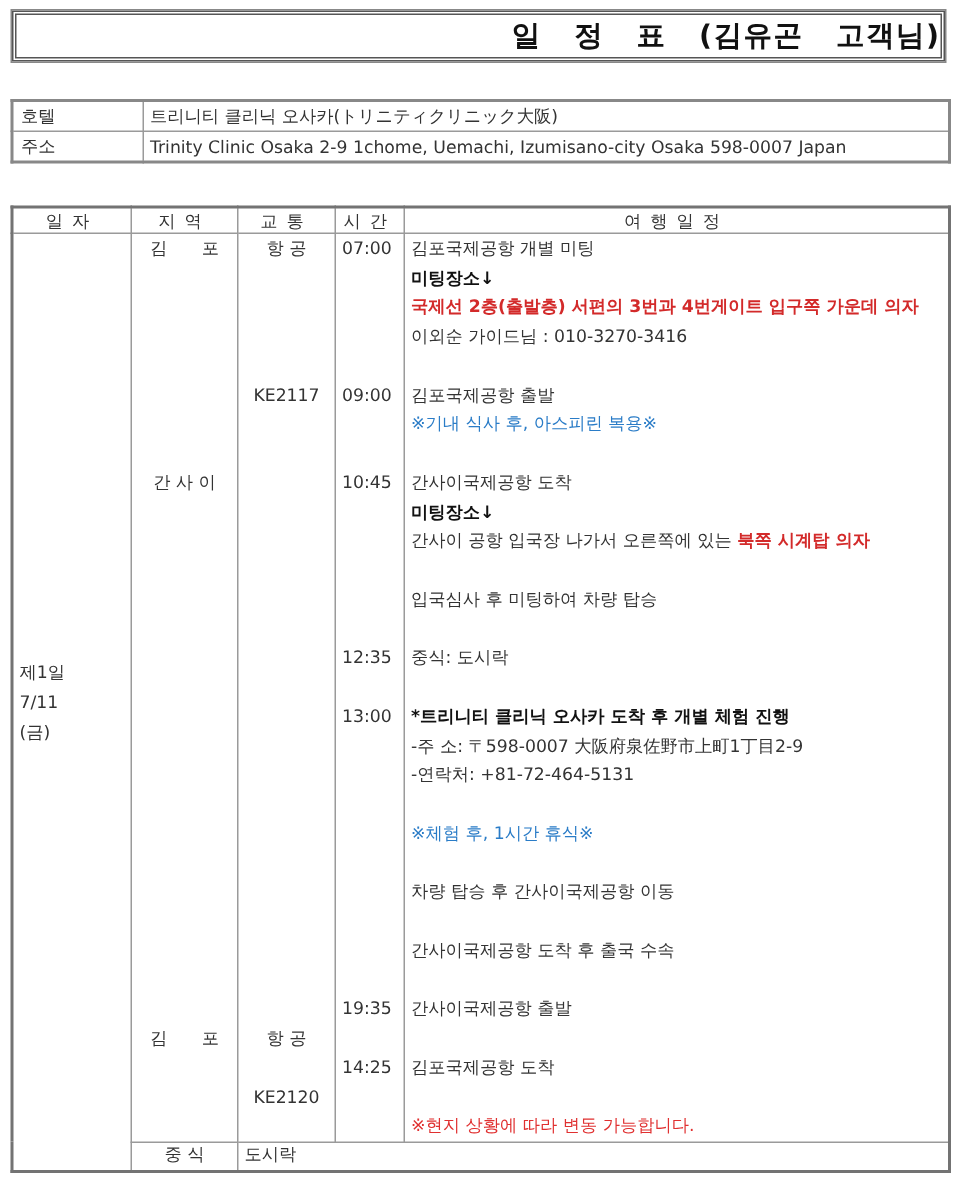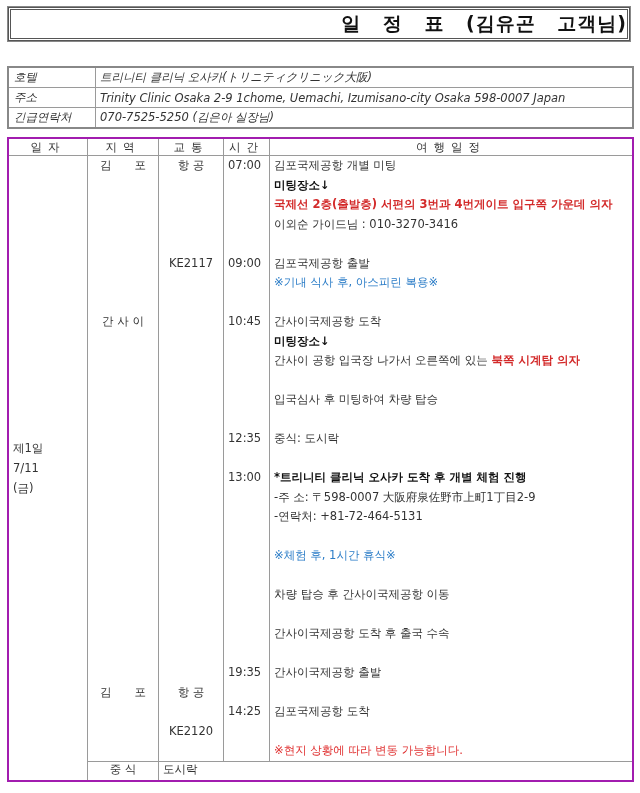--- a/index.html
+++ b/index.html
@@ -5,25 +5,25 @@
   html, body { margin:0; padding:0; background:#ffffff; }
   body { width:640px; height:793px; position:relative; overflow:hidden;
          font-family:"DejaVu Sans", "Liberation Sans", sans-serif; color:#333; }
   .title-box { position:absolute; left:8px; top:7px; width:622px; height:34px;
                border:3px double #555; outline:1px solid #888; box-sizing:border-box;
                display:flex; align-items:center; justify-content:flex-end; }
   .title-box span { font-size:19px; font-weight:bold; color:#111; letter-spacing:1px; word-spacing:14px; }
 
   table { border-collapse:collapse; position:absolute; left:7px; table-layout:fixed; }
   td, th { border:1px solid #9a9a9a; font-size:11.5px; padding:0 4px; color:#333; font-weight:normal; }
-  .info { top:66px; width:627px; border:2px solid #888;font-style:italic; }
+  .info { top:66px; width:627px; border:2px solid #888; }
   .info td { height:19px; }
   .info .label { width:76px; text-align:justify; text-align-last:justify; padding:0 5px; }
 
-  .sched { top:137px; width:627px; border:2px solid #a21caf; }
+  .sched { top:137px; width:627px; border:2px solid #737373; }
   .sched th { height:16px; text-align:center; letter-spacing:6px; font-size:11.5px; }
   .sched td { vertical-align:top; }
   .c1 { width:70px; } .c2 { width:62px; } .c3 { width:56px; } .c4 { width:37px; }
   .center { text-align:center; }
   .daycell { vertical-align:middle !important; text-align:left; line-height:20px; }
   .line { height:19.5px; line-height:19.5px; white-space:nowrap; }
   .gap { height:19.5px; }
   .bold { font-weight:bold; color:#111; }
   .red { color:#d32a2a; font-weight:bold; }
   .red-n { color:#e03030; }
@@ -40,24 +40,20 @@
 <table class="info">
   <tbody>
       <tr>
     <td class="label">호텔</td>
     <td>트리니티 클리닉 오사카(トリニティクリニック大阪)</td>
   </tr>
   <tr>
     <td class="label">주소</td>
     <td>Trinity Clinic Osaka 2-9 1chome, Uemachi, Izumisano-city Osaka 598-0007 Japan</td>
   </tr>
-  <tr>
-    <td class="label">긴급연락처</td>
-    <td>070-7525-5250 (김은아 실장님)</td>
-  </tr>
 </tbody>
   </table>
 
 <table class="sched">
   <tbody>
       <tr>
     <th class="c1">일자</th>
     <th class="c2">지역</th>
     <th class="c3">교통</th>
     <th class="c4">시간</th>

